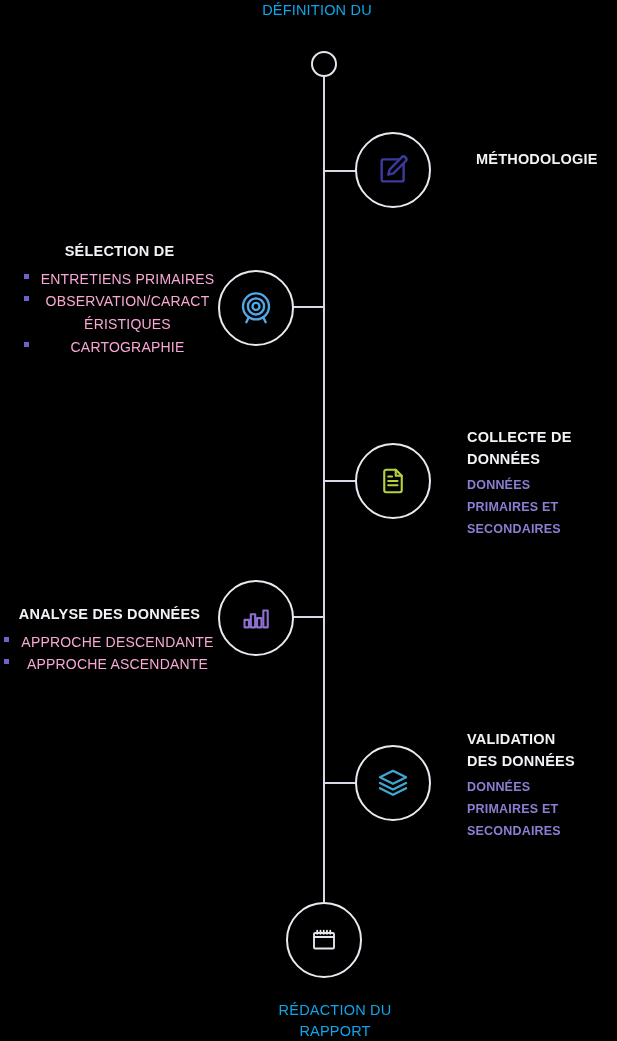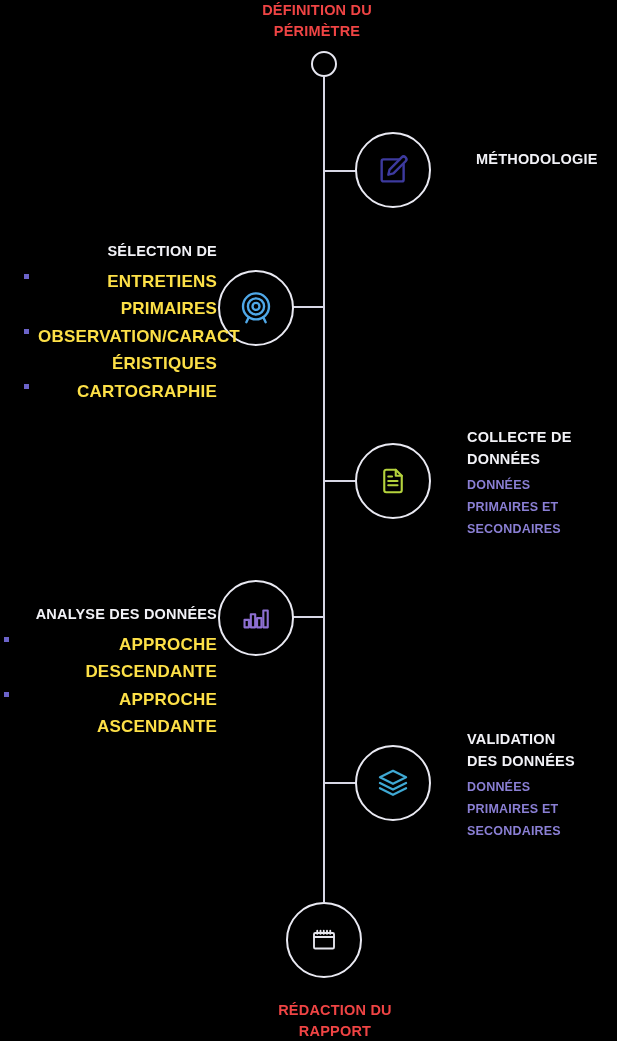--- a/index.html
+++ b/index.html
@@ -33,44 +33,43 @@
     font-size:14.5px;line-height:1.9;letter-spacing:.2px;
     font-weight:700;color:#f2f2f7;text-transform:uppercase;
     margin:0;
   }
   .label .sub{
     font-size:12.5px;line-height:1.75;letter-spacing:.2px;
     font-weight:700;color:#8a7fd4;text-transform:uppercase;margin:0;
   }
   .label ul{list-style:none;margin:2px 0 0 0;padding:0;}
   .label ul li{
-    font-size:17px;line-height:1.62;letter-spacing:.2px;
-    font-weight:700;color:#fde047;text-transform:uppercase;
+    font-size:14px;line-height:1.62;letter-spacing:.2px;
+    font-weight:400;color:#f9a8d4;text-transform:uppercase;
     padding-left:16px;position:relative;
   }
   .label ul li .bullet{
     position:absolute;left:2px;top:6px;width:5px;height:5px;
     background:#6b63c9;
   }
   .right-al{text-align:left;}
-  .left-al{text-align:right;}
+  .left-al{text-align:center;}
 
   
   .cap{position:absolute;text-align:center;font-size:14.5px;
-       font-weight:700;line-height:1.45;color:#ef4444;
+       font-weight:400;line-height:1.45;color:#0ea5e9;
        text-transform:uppercase;letter-spacing:.2px;}
 </style>
 </head>
 <body>
 
 <div class="stage">
 
   <div class="cap" style="left:217px;top:0px;width:200px;">
     <div>DÉFINITION DU</div>
-    <div>PÉRIMÈTRE</div>
   </div>
 
   <div class="node-dot" style="left:311px;top:51px;width:26px;height:26px;"></div>
 
   <div class="spine" style="left:323px;top:77px;height:95px;"></div>
   <div class="spine" style="left:323px;top:172px;height:136px;"></div>
   <div class="spine" style="left:323px;top:308px;height:174px;"></div>
   <div class="spine" style="left:323px;top:482px;height:136px;"></div>
   <div class="spine" style="left:323px;top:618px;height:166px;"></div>
   <div class="spine" style="left:323px;top:784px;height:118px;"></div>

